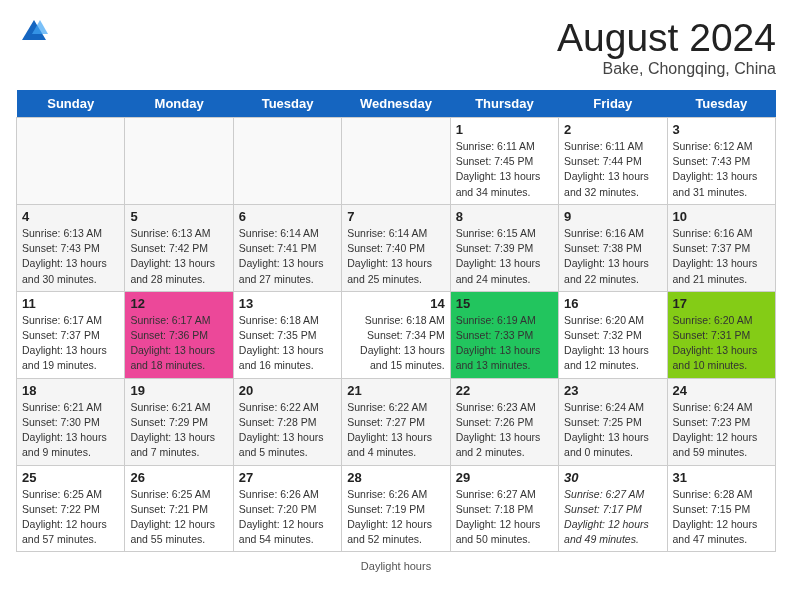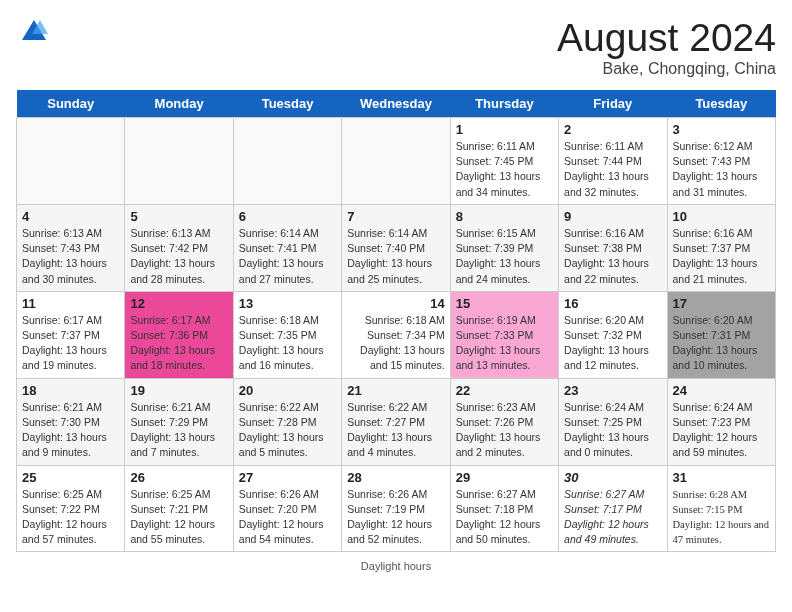--- a/index.html
+++ b/index.html
@@ -204,33 +204,33 @@
           <div class="day-info" style="white-space: pre-line;">Sunrise: 6:18 AM
 Sunset: 7:35 PM
 Daylight: 13 hours and 16 minutes.</div>
         </td>
         <td style="background: rgb(255, 255, 255); text-align: right;">
           <span class="day-num">14</span>
           <div class="day-info" style="white-space: pre-line;">Sunrise: 6:18 AM
 Sunset: 7:34 PM
 Daylight: 13 hours and 15 minutes.</div>
         </td>
-        <td style="background: #f9a8d4;">
+        <td style="background: #22c55e;">
           <span class="day-num">15</span>
           <div class="day-info" style="white-space: pre-line;">Sunrise: 6:19 AM
 Sunset: 7:33 PM
 Daylight: 13 hours and 13 minutes.</div>
         </td>
         <td style="background: rgb(255, 255, 255);">
           <span class="day-num">16</span>
           <div class="day-info" style="white-space: pre-line;">Sunrise: 6:20 AM
 Sunset: 7:32 PM
 Daylight: 13 hours and 12 minutes.</div>
         </td>
-        <td style="background: #a3a3a3;">
+        <td style="background: #84cc16;">
           <span class="day-num">17</span>
           <div class="day-info" style="white-space: pre-line;">Sunrise: 6:20 AM
 Sunset: 7:31 PM
 Daylight: 13 hours and 10 minutes.</div>
         </td>
       </tr>
       <tr>
         <td style="background: rgb(245, 245, 245);">
           <span class="day-num">18</span>
           <div class="day-info" style="white-space: pre-line;">Sunrise: 6:21 AM
@@ -306,21 +306,21 @@
 Daylight: 12 hours and 50 minutes.</div>
         </td>
         <td style="background: rgb(255, 255, 255); font-style: italic;">
           <span class="day-num">30</span>
           <div class="day-info" style="white-space: pre-line;">Sunrise: 6:27 AM
 Sunset: 7:17 PM
 Daylight: 12 hours and 49 minutes.</div>
         </td>
         <td style="background: rgb(255, 255, 255);">
           <span class="day-num">31</span>
-          <div class="day-info" style="white-space: pre-line; font-family: Liberation Serif, serif;">Sunrise: 6:28 AM
+          <div class="day-info" style="white-space: pre-line;">Sunrise: 6:28 AM
 Sunset: 7:15 PM
 Daylight: 12 hours and 47 minutes.</div>
         </td>
       </tr>
     </tbody>
 </table>
 
 <div class="footer">
   <span>Daylight hours</span>
 </div>

